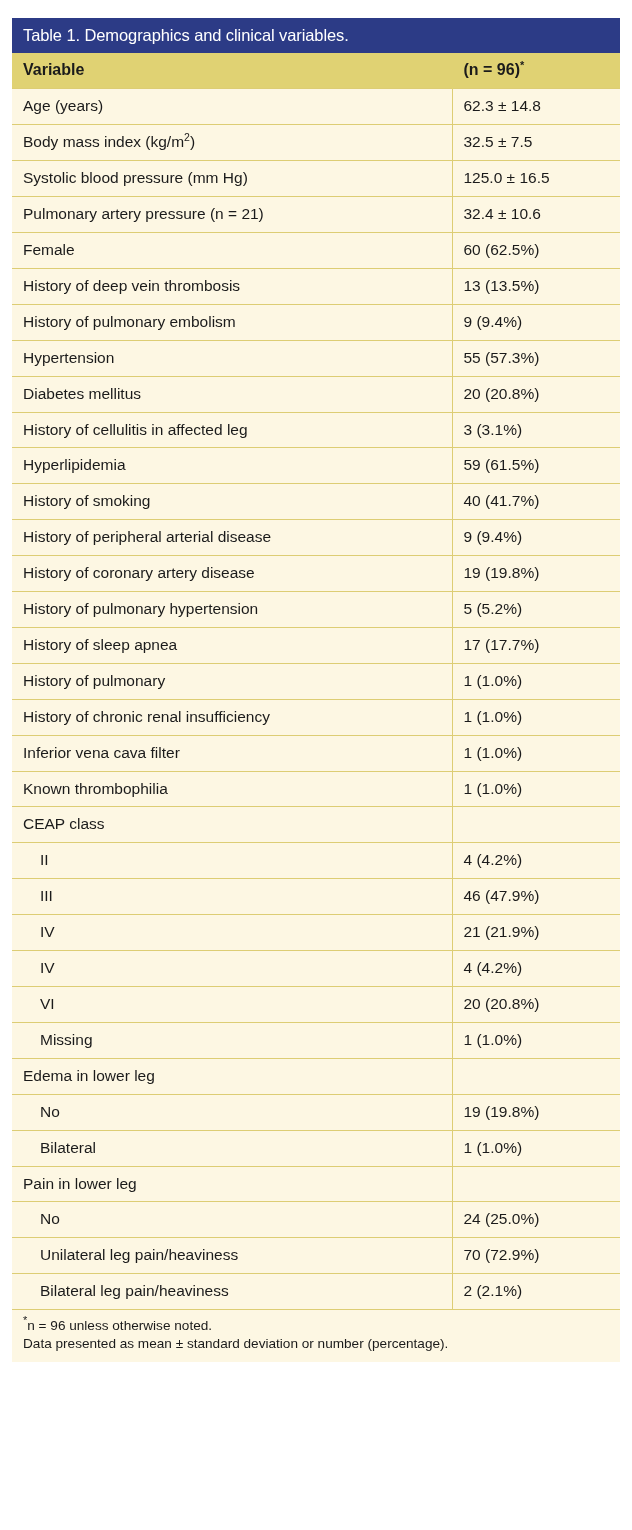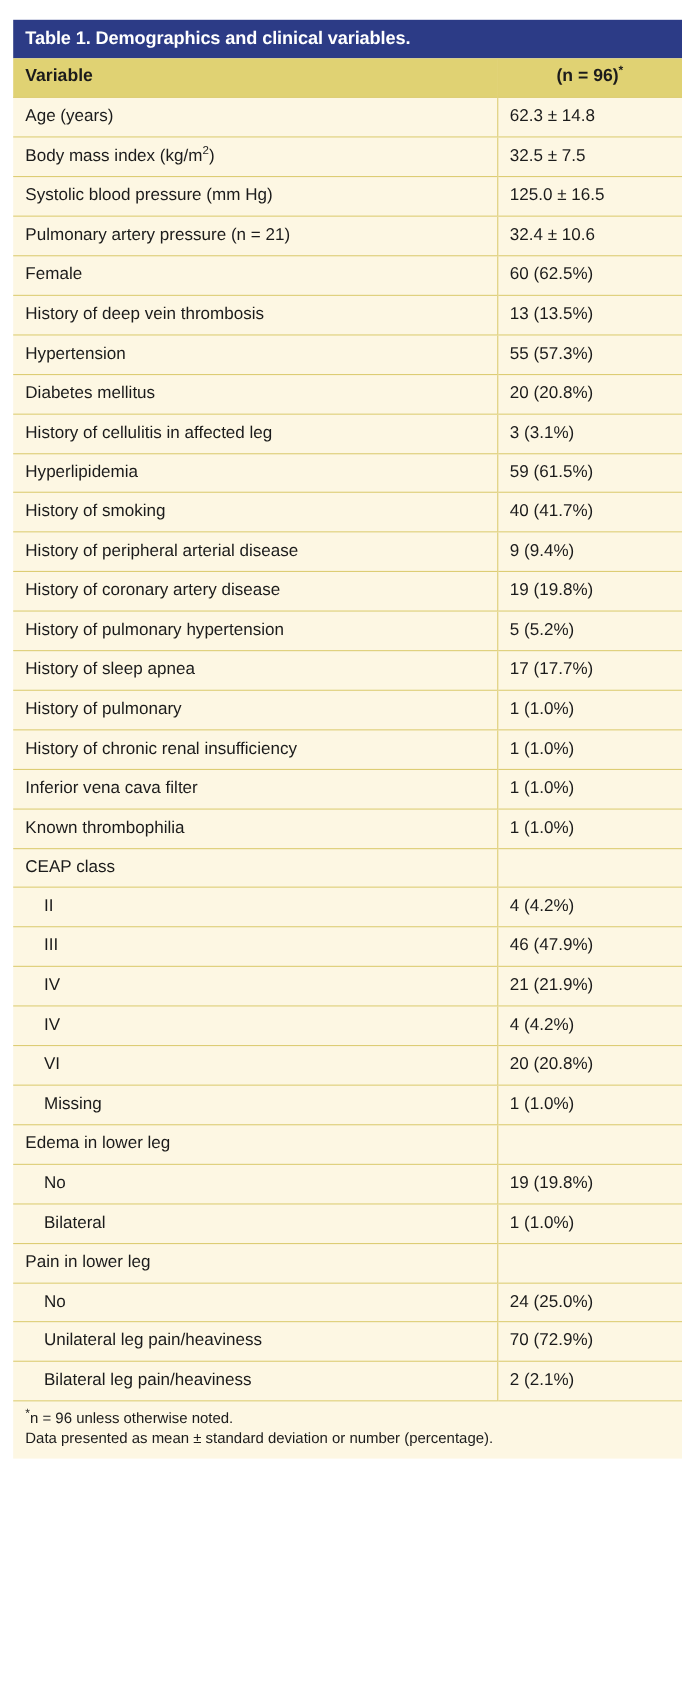--- a/index.html
+++ b/index.html
@@ -25,39 +25,38 @@
     table-layout: fixed;
   }
   col.c-var { width: 440px; }
   col.c-val { width: 168px; }
 
   
   tr.title-row td {
     background: #2c3b86;
     color: #ffffff;
     font-size: 16.5px;
-    font-weight: bold;
+    font-weight: normal;
     padding: 8px 0 8px 11px;
     letter-spacing: -0.1px;
     line-height: 1.15;
     border: none;
   }
 
   
   tr.head-row td {
     background: #e0d273;
     color: #1b1b1b;
     font-size: 16px;
     font-weight: bold;
     padding: 8px 11px 9px 11px;
     border: none;
     line-height: 1.15;
   }
   tr.head-row td.val {
-    text-align: center;
     border-left: 1px solid #e0d273;
   }
 
   
   tr.body-row td {
     background: #fdf7e3;
     color: #1b1b1b;
     font-size: 15.5px;
     padding: 8px 11px 8px 11px;
     border-top: 1px solid #ddcd74;
@@ -130,20 +129,24 @@
         </tr>
         <tr class="body-row">
           <td class="var">Female</td>
           <td class="val">60 (62.5%)</td>
         </tr>
         <tr class="body-row">
           <td class="var">History of deep vein thrombosis</td>
           <td class="val">13 (13.5%)</td>
         </tr>
         <tr class="body-row">
+          <td class="var">History of pulmonary embolism</td>
+          <td class="val">9 (9.4%)</td>
+        </tr>
+        <tr class="body-row">
           <td class="var">Hypertension</td>
           <td class="val">55 (57.3%)</td>
         </tr>
         <tr class="body-row">
           <td class="var">Diabetes mellitus</td>
           <td class="val">20 (20.8%)</td>
         </tr>
         <tr class="body-row">
           <td class="var">History of cellulitis in affected leg</td>
           <td class="val">3 (3.1%)</td>

